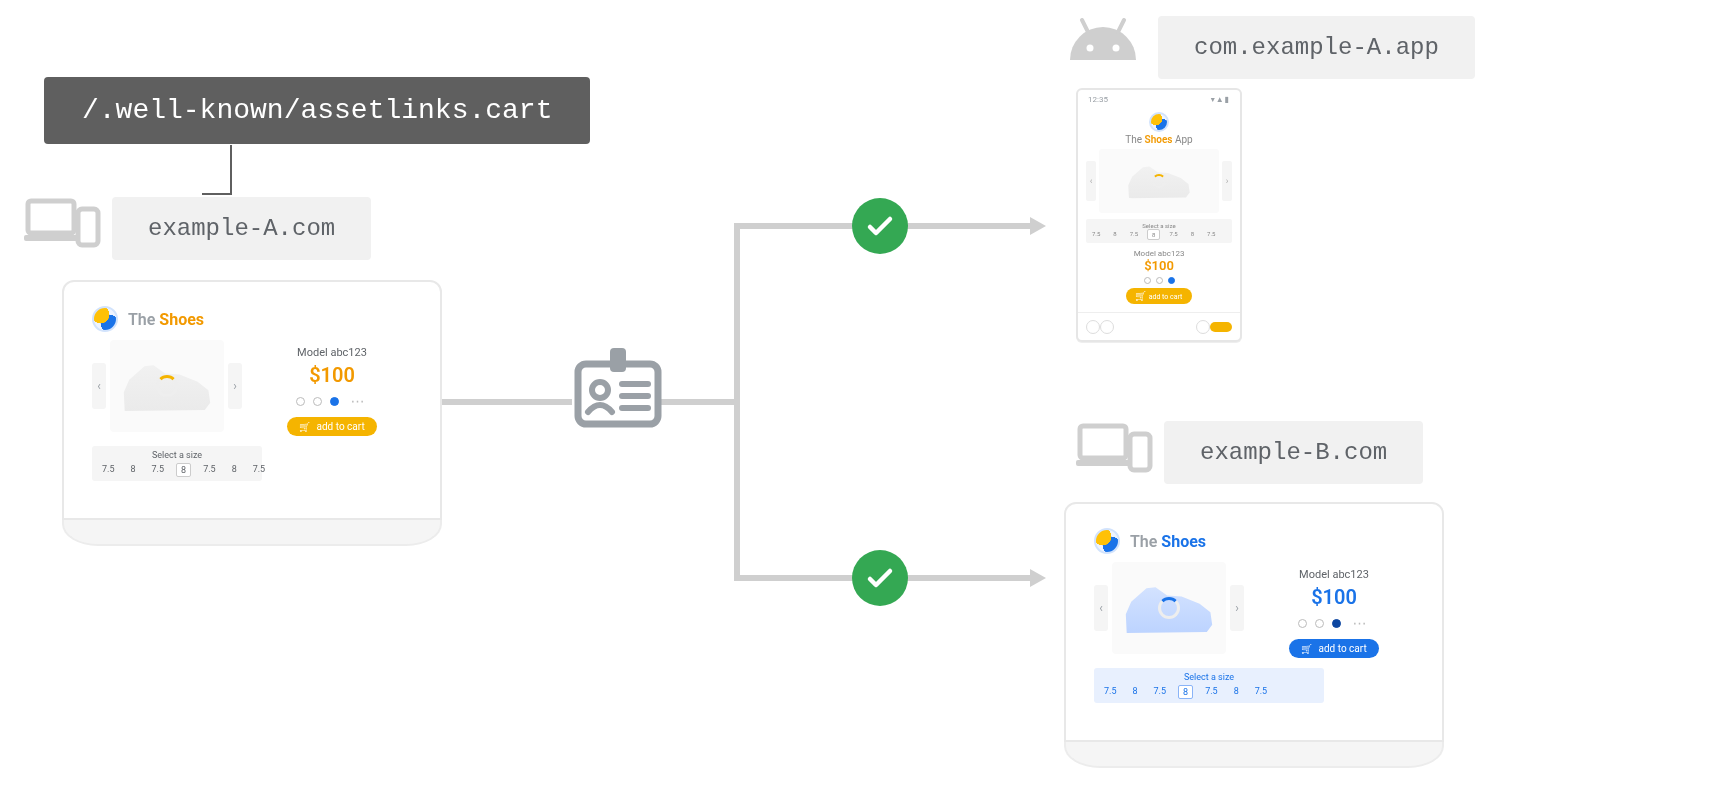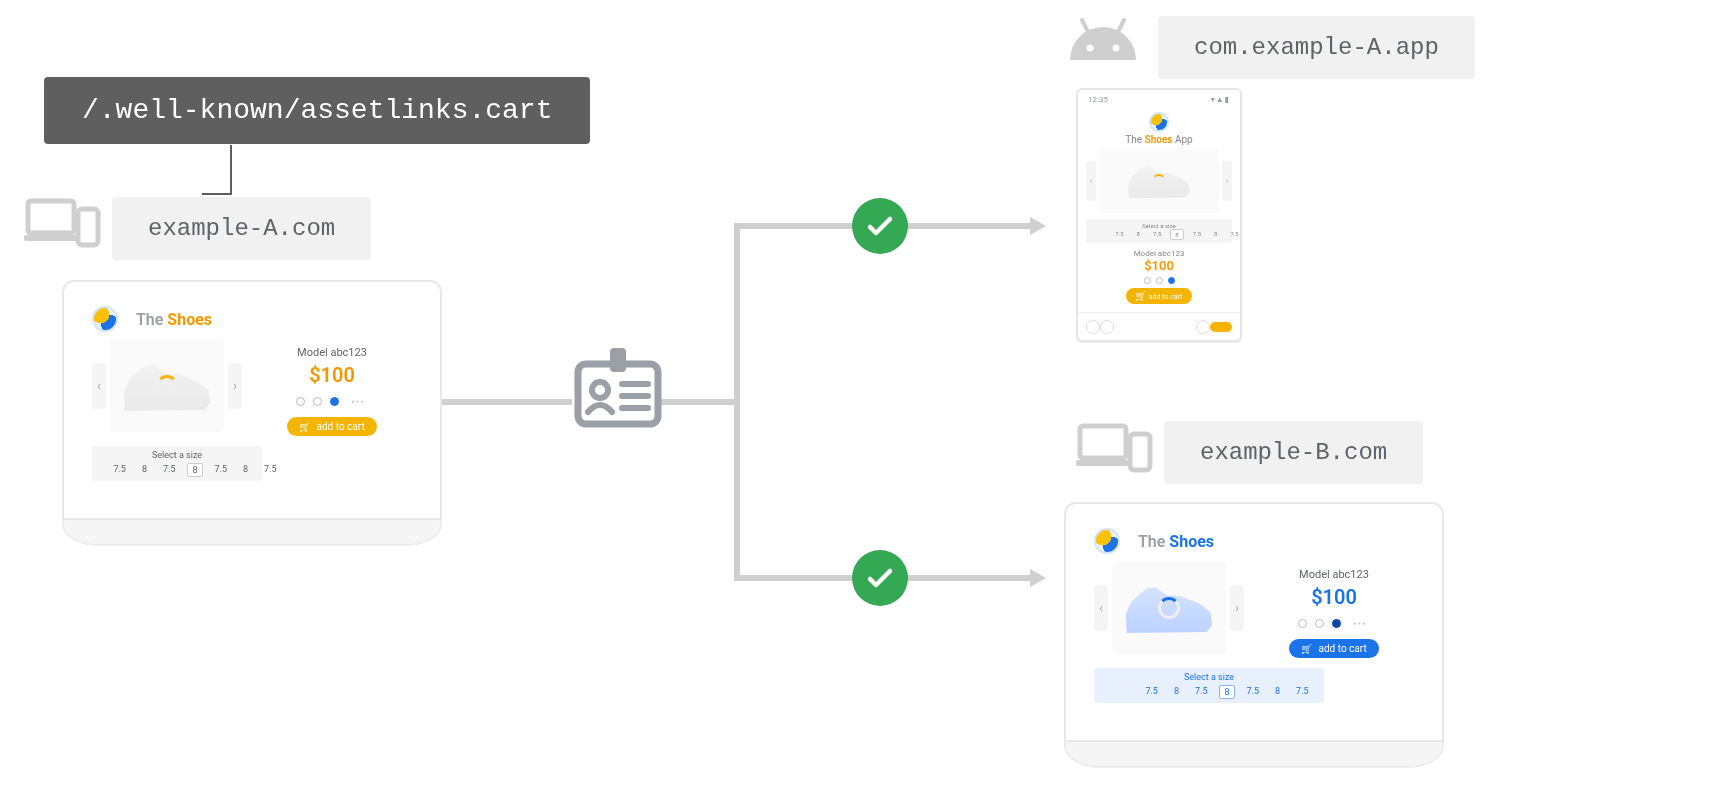--- a/index.html
+++ b/index.html
@@ -46,21 +46,21 @@
     height: 240px;
   }
   .laptop-base {
     height: 26px;
     background: #f5f5f5;
     border: 2px solid #ececec;
     border-top: none;
     border-radius: 0 0 36px 36px / 0 0 22px 22px;
   }
   .screen-inner { background:#fff; height:100%; border-radius:6px; padding:10px 14px; }
-  .brand-row { display:flex; align-items:center; gap:18px; margin-bottom:8px; }
+  .brand-row { display:flex; align-items:center; gap:10px; margin-bottom:8px; }
   .brand-logo {
     width: 26px; height:26px; border-radius:50%;
     background: radial-gradient(circle at 30% 30%, #ffc107 0 40%, transparent 41%),
                 radial-gradient(circle at 70% 70%, #1a73e8 0 40%, transparent 41%),
                 #eef4ff;
     border: 2px solid #d2e3fc;
   }
   .brand-text { font-weight:600; font-size:16px; color:#9aa0a6; }
   .brand-text .accent { font-weight:700; }
   .theme-a .brand-text .accent { color:#f29900; }
@@ -108,21 +108,21 @@
   }
   .theme-a .add-btn { background:#f5b400; }
   .theme-b .add-btn { background:#1a73e8; }
   .cart-ico::before { content:"🛒"; font-size:9px; filter:grayscale(1) brightness(5); }
   .size-bar {
     margin-top:10px; background:#f5f5f5; border-radius:3px; padding:4px 6px;
     font-size:9px; color:#5f6368; text-align:center;
   }
   .theme-b .size-bar { background:#e8f0fe; color:#1a73e8; }
   .size-title { font-size:9px; margin-bottom:3px; }
-  .sizes { display:flex; gap:8px; justify-content:center;margin-left:36px; }
+  .sizes { display:flex; gap:8px; justify-content:flex-start; }
   .sz { padding:1px 4px; }
   .sz.sel { background:#fff; border:1px solid #ccc; border-radius:2px; }
   .theme-b .sz.sel { background:#fff; border-color:#8ab4f8; }
 
   
   .phone {
     width: 166px; position:absolute;
     border: 2px solid #e6e6e6; border-radius: 6px; background:#fff;
     box-shadow: 0 1px 0 #eee;
   }

